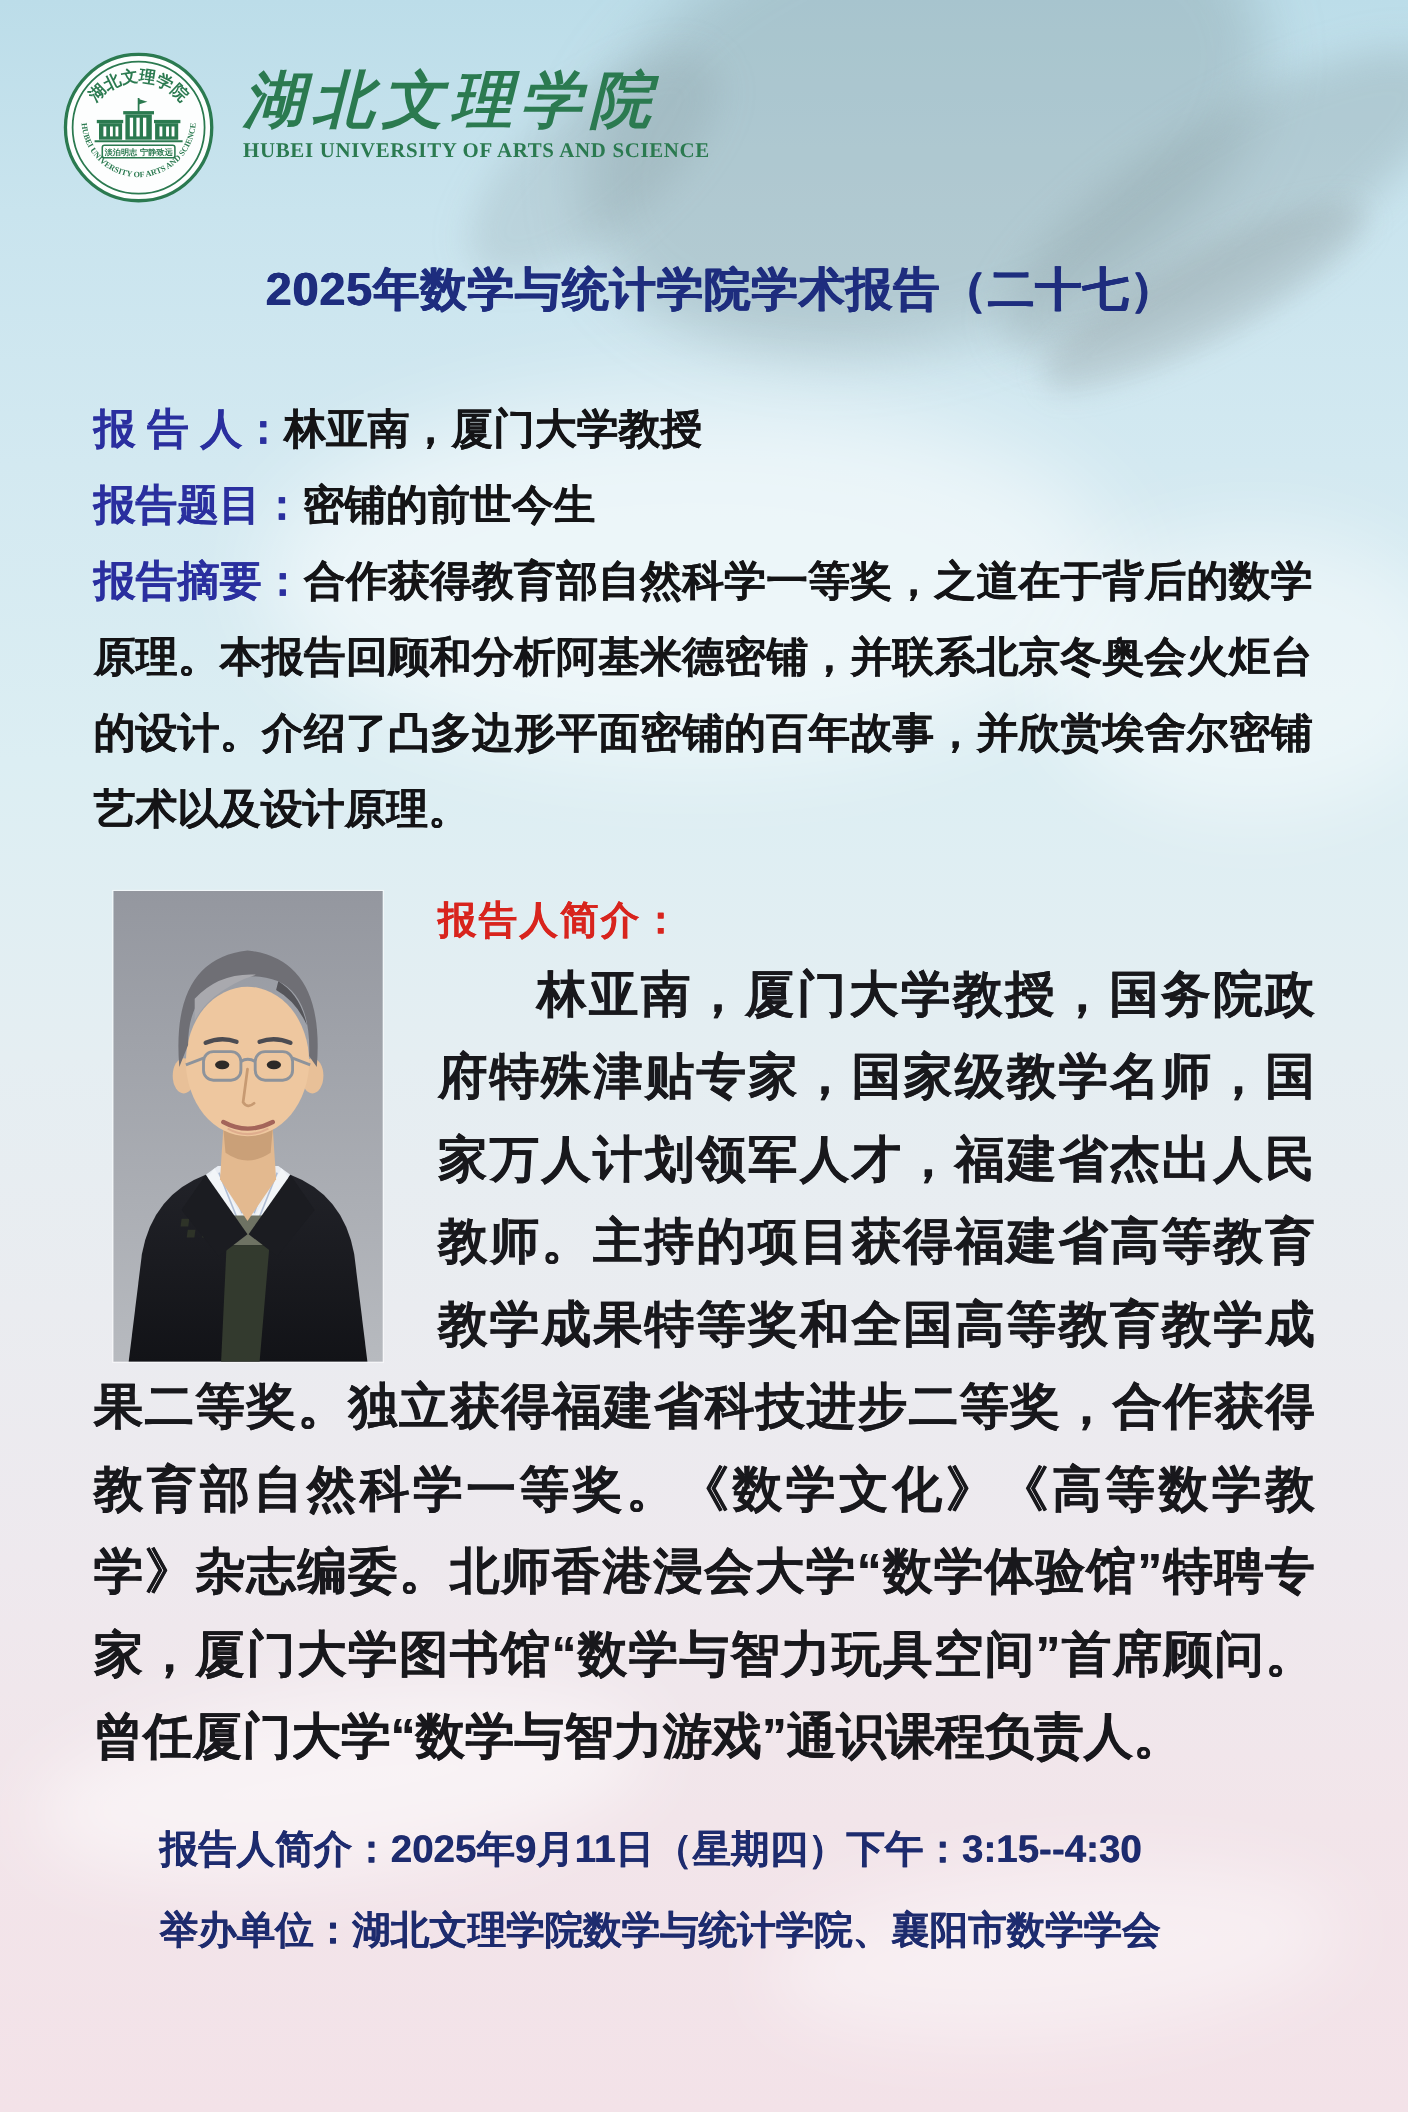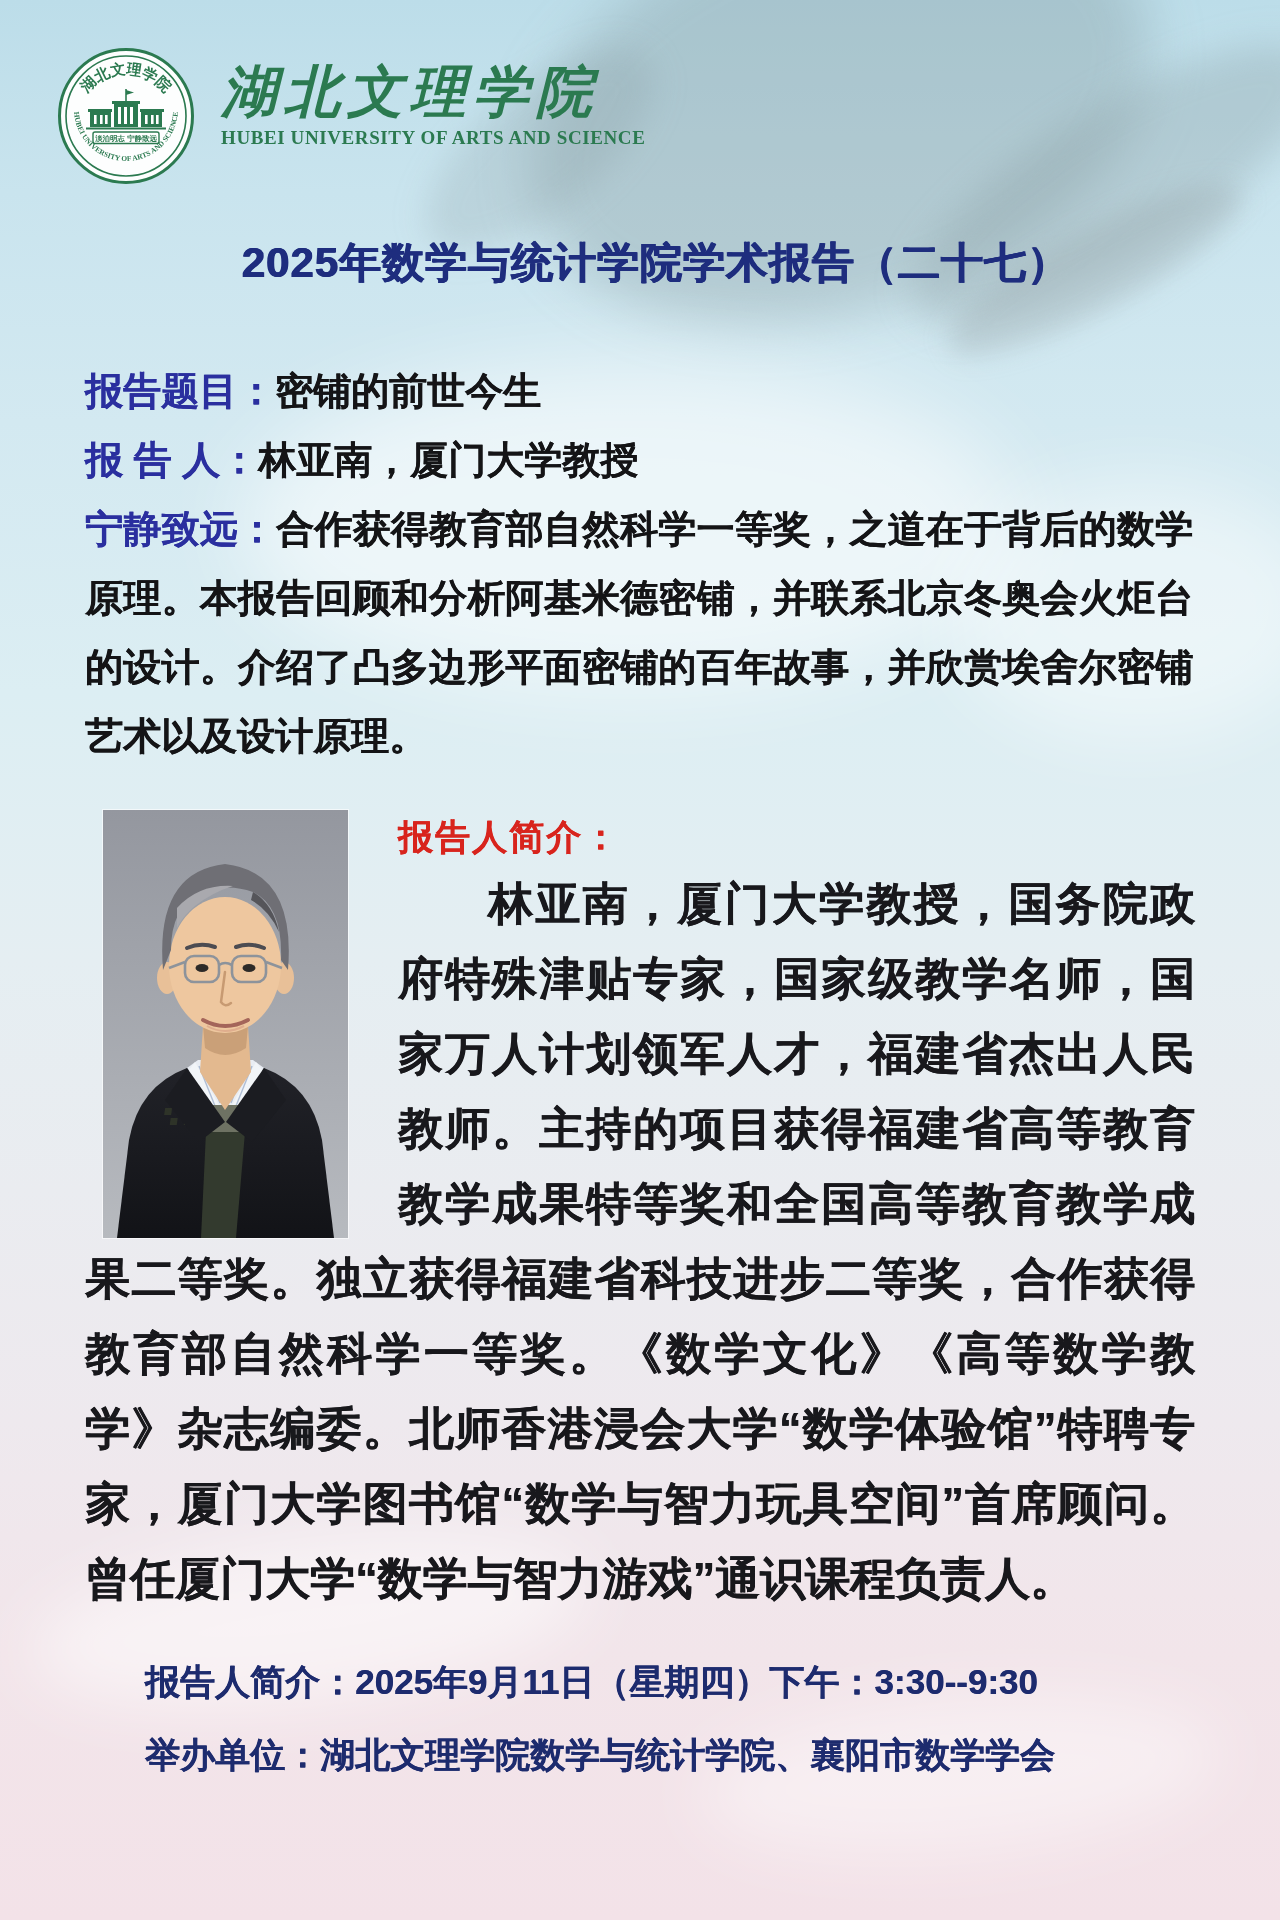--- a/index.html
+++ b/index.html
@@ -128,27 +128,27 @@
     <div class="brand">
       <div class="brand-cn">湖北文理学院</div>
       <div class="brand-en">HUBEI UNIVERSITY OF ARTS AND SCIENCE</div>
     </div>
   </div>
 
   <h1 class="title">2025年数学与统计学院学术报告（二十七）</h1>
 
   <section class="info">
     <p>
+      <span class="lbl">报 告 人：</span><span class="val">林亚南，厦门大学教授</span>
+    </p>
+    <p>
       <span class="lbl">报告题目：</span><span class="val">密铺的前世今生</span>
     </p>
-    <p>
-      <span class="lbl">报 告 人：</span><span class="val">林亚南，厦门大学教授</span>
-    </p>
     <p class="abstract">
-      <span class="lbl">宁静致远：</span><span class="val">合作获得教育部自然科学一等奖，之道在于背后的数学原理。本报告回顾和分析阿基米德密铺，并联系北京冬奥会火炬台的设计。介绍了凸多边形平面密铺的百年故事，并欣赏埃舍尔密铺艺术以及设计原理。</span>
+      <span class="lbl">报告摘要：</span><span class="val">合作获得教育部自然科学一等奖，之道在于背后的数学原理。本报告回顾和分析阿基米德密铺，并联系北京冬奥会火炬台的设计。介绍了凸多边形平面密铺的百年故事，并欣赏埃舍尔密铺艺术以及设计原理。</span>
     </p>
   </section>
 
   <section class="bio">
     <div class="photo">
       <svg viewBox="0 0 245 428">
         <defs>
           <linearGradient id="pbg" x1="0" y1="0" x2="0" y2="1">
             <stop offset="0" stop-color="#94979f"></stop>
             <stop offset="1" stop-color="#b7babf"></stop>
@@ -218,20 +218,20 @@
         <path d="M100,210 Q122,222 145,210" stroke="#a4655a" stroke-width="4" fill="none" stroke-linecap="round"></path>
         <path d="M104,216 Q122,226 141,216" stroke="#d8a386" stroke-width="2" fill="none" opacity=".7"></path>
       </svg>
     </div>
     <h2 class="bio-heading">报告人简介：</h2>
     <p class="bio-text">林亚南，厦门大学教授，国务院政府特殊津贴专家，国家级教学名师，国家万人计划领军人才，福建省杰出人民教师。主持的项目获得福建省高等教育教学成果特等奖和全国高等教育教学成果二等奖。独立获得福建省科技进步二等奖，合作获得教育部自然科学一等奖。《数学文化》《高等数学教学》杂志编委。北师香港浸会大学“数学体验馆”特聘专家，厦门大学图书馆“数学与智力玩具空间”首席顾问。曾任厦门大学“数学与智力游戏”通识课程负责人。</p>
   </section>
 
   <section class="footer">
     <p>
-      <span>报告人简介：</span><span>2025年9月11日（星期四）下午：3:30--9:30</span>
+      <span>报告人简介：</span><span>2025年9月11日（星期四）下午：3:15--4:30</span>
     </p>
     <p>
       <span>举办单位：</span><span>湖北文理学院数学与统计学院、襄阳市数学学会</span>
     </p>
   </section>
 
 </div>
 
 </body></html>

